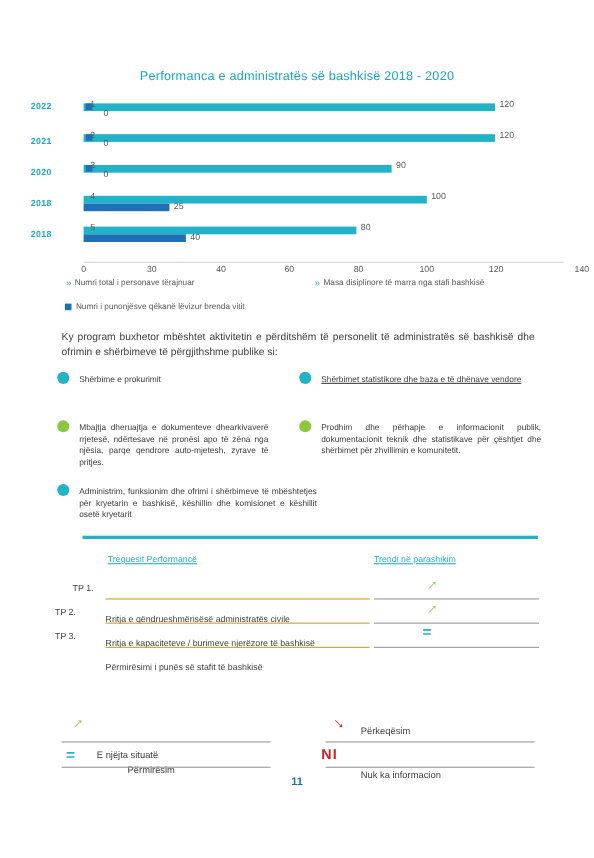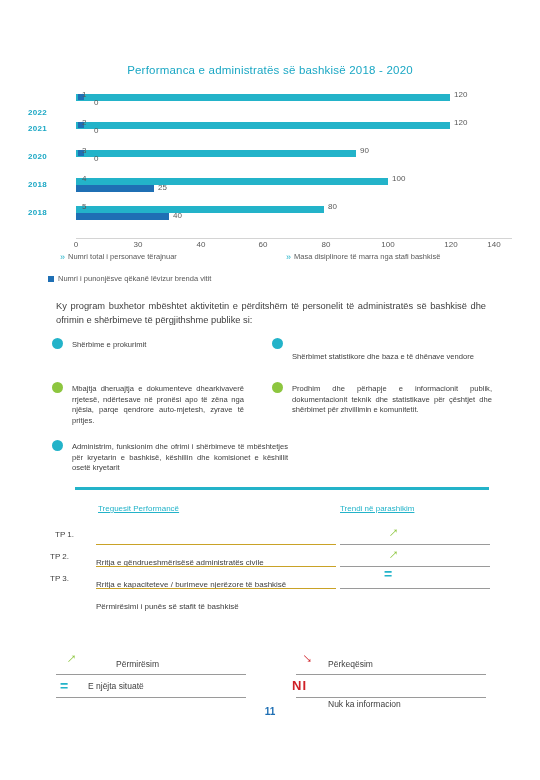--- a/index.html
+++ b/index.html
@@ -103,21 +103,21 @@
 </style>
 </head>
 <body>
 
 <div class="page">
 
   <div class="chart-title">Performanca e administratës së bashkisë 2018 - 2020</div>
 
   <div class="chart-area">
 
-    <div class="cat-label" style="top:22px;">2022</div>
+    <div class="cat-label" style="top:6px;">2022</div>
     <div class="cat-label" style="top:38px;">2021</div>
     <div class="cat-label" style="top:66px;">2020</div>
     <div class="cat-label" style="top:94px;">2018</div>
     <div class="cat-label" style="top:122px;">2018</div>
 
     <div class="bars-wrap">
 
       <div class="bar teal" style="left:0;top:8px;width:374px;"></div>
       <div class="marker" style="left:2px;top:8px;"></div>
       <div class="bar-val" style="left:6px;top:4px;">1</div>
@@ -150,61 +150,61 @@
     </div>
 
     <div class="axis"></div>
     <div class="tick" style="left:48px;">0</div>
     <div class="tick" style="left:110px;">30</div>
     <div class="tick" style="left:173px;">40</div>
     <div class="tick" style="left:235px;">60</div>
     <div class="tick" style="left:298px;">80</div>
     <div class="tick" style="left:360px;">100</div>
     <div class="tick" style="left:423px;">120</div>
-    <div class="tick" style="left:466px;">140</div>
+    <div class="tick" style="left:501px;">140</div>
   </div>
 
   <div class="legend">
     <div class="lg-item" style="left:32px;top:0;">
       <span class="lg-arrow">»</span><span>Numri total i personave tërajnuar</span>
     </div>
     <div class="lg-item" style="left:258px;top:0;">
       <span class="lg-arrow">»</span><span>Masa disiplinore të marra nga stafi bashkisë</span>
     </div>
-    <div class="lg-item" style="left:20px;top:22px;text-align:center;">
+    <div class="lg-item" style="left:31px;top:22px;text-align:center;">
       <span class="lg-mark" style="background:#1f6fb4;"></span><span>Numri i punonjësve qëkanë lëvizur brenda vitit</span>
     </div>
   </div>
 
   <div class="para">Ky program buxhetor mbështet aktivitetin e përditshëm të personelit të administratës së bashkisë dhe ofrimin e shërbimeve të përgjithshme publike si:</div>
 
   <div class="bullets">
     <div class="dot teal" style="left:4px;top:-2px;"></div>
     <div class="bl" style="left:24px;top:0px;width:160px;">Shërbime e prokurimit</div>
 
     <div class="dot teal" style="left:224px;top:-2px;"></div>
-    <div class="bl" style="left:244px;top:12px;width:190px;">Shërbimet statistikore dhe baza e të dhënave vendore</div>
+    <div class="bl" style="left:244px;top:0px;width:190px;text-decoration:underline;">Shërbimet statistikore dhe baza e të dhënave vendore</div>
 
     <div class="dot green" style="left:4px;top:42px;"></div>
     <div class="bl" style="left:24px;top:44px;width:172px;">Mbajtja dheruajtja e dokumenteve dhearkivaverë rrjetesë, ndërtesave në pronësi apo të zëna nga njësia, parqe qendrore auto-mjetesh, zyrave të  pritjes.</div>
 
     <div class="dot green" style="left:224px;top:42px;"></div>
     <div class="bl" style="left:244px;top:44px;width:200px;">Prodhim dhe përhapje e informacionit publik, dokumentacionit teknik dhe statistikave për çështjet dhe shërbimet për zhvillimin e komunitetit.</div>
 
     <div class="dot teal" style="left:4px;top:100px;"></div>
     <div class="bl" style="left:24px;top:102px;width:216px;">Administrim, funksionim dhe ofrimi i shërbimeve të mbështetjes për kryetarin e bashkisë, këshillin dhe komisionet e këshillit osetë kryetarit</div>
   </div>
 
   <div class="hr-teal"></div>
 
   <div class="perf">
     <div class="perf-h" style="left:48px;top:0;">Treguesit Performancë</div>
     <div class="perf-h" style="left:290px;top:0;">Trendi në parashikim</div>
 
-    <div class="perf-row-label" style="left:5px;top:26px;">TP 1.</div>
+    <div class="perf-row-label" style="left:16px;top:26px;">TP 1.</div>
     <div class="perf-row-text" style="left:46px;top:26px;">Rritja e qëndrueshmërisësë administratës civile</div>
     <div class="perf-line" style="left:46px;top:40px;width:240px;"></div>
     <div class="perf-line grey" style="left:290px;top:40px;width:150px;"></div>
     <div class="arrow-up" style="left:334px;top:18px;">→</div>
 
     <div class="perf-row-label" style="left:0px;top:48px;">TP 2.</div>
     <div class="perf-row-text" style="left:46px;top:48px;">Rritja e kapaciteteve / burimeve njerëzore të bashkisë</div>
     <div class="perf-line" style="left:46px;top:62px;width:240px;"></div>
     <div class="perf-line grey" style="left:290px;top:62px;width:150px;"></div>
     <div class="arrow-up" style="left:334px;top:40px;">→</div>
@@ -212,21 +212,21 @@
     <div class="perf-row-label" style="left:0px;top:70px;">TP 3.</div>
     <div class="perf-row-text" style="left:46px;top:70px;">Përmirësimi i punës së stafit të bashkisë</div>
     <div class="perf-line" style="left:46px;top:84px;width:240px;"></div>
     <div class="perf-line grey" style="left:290px;top:84px;width:150px;"></div>
     <div class="equals" style="left:334px;top:62px;">=</div>
   </div>
 
 
   <div>
     <div class="arrow-up" style="left:62px;top:648px;">→</div>
-    <div class="leg-lbl" style="left:88px;top:659px;padding-left:28px;">Përmirësim</div>
+    <div class="leg-lbl" style="left:88px;top:695px;padding-left:28px;">Përmirësim</div>
     <div class="leg-line" style="left:56px;top:674px;width:190px;"></div>
 
     <div class="arrow-dn" style="left:302px;top:648px;">→</div>
     <div class="leg-lbl" style="left:328px;top:659px;">Përkeqësim</div>
     <div class="leg-line" style="left:296px;top:674px;width:190px;"></div>
 
     <div class="equals" style="left:60px;top:678px;">=</div>
     <div class="leg-lbl" style="left:88px;top:681px;">E njëjta situatë</div>
     <div class="leg-line" style="left:56px;top:697px;width:190px;"></div>
 

